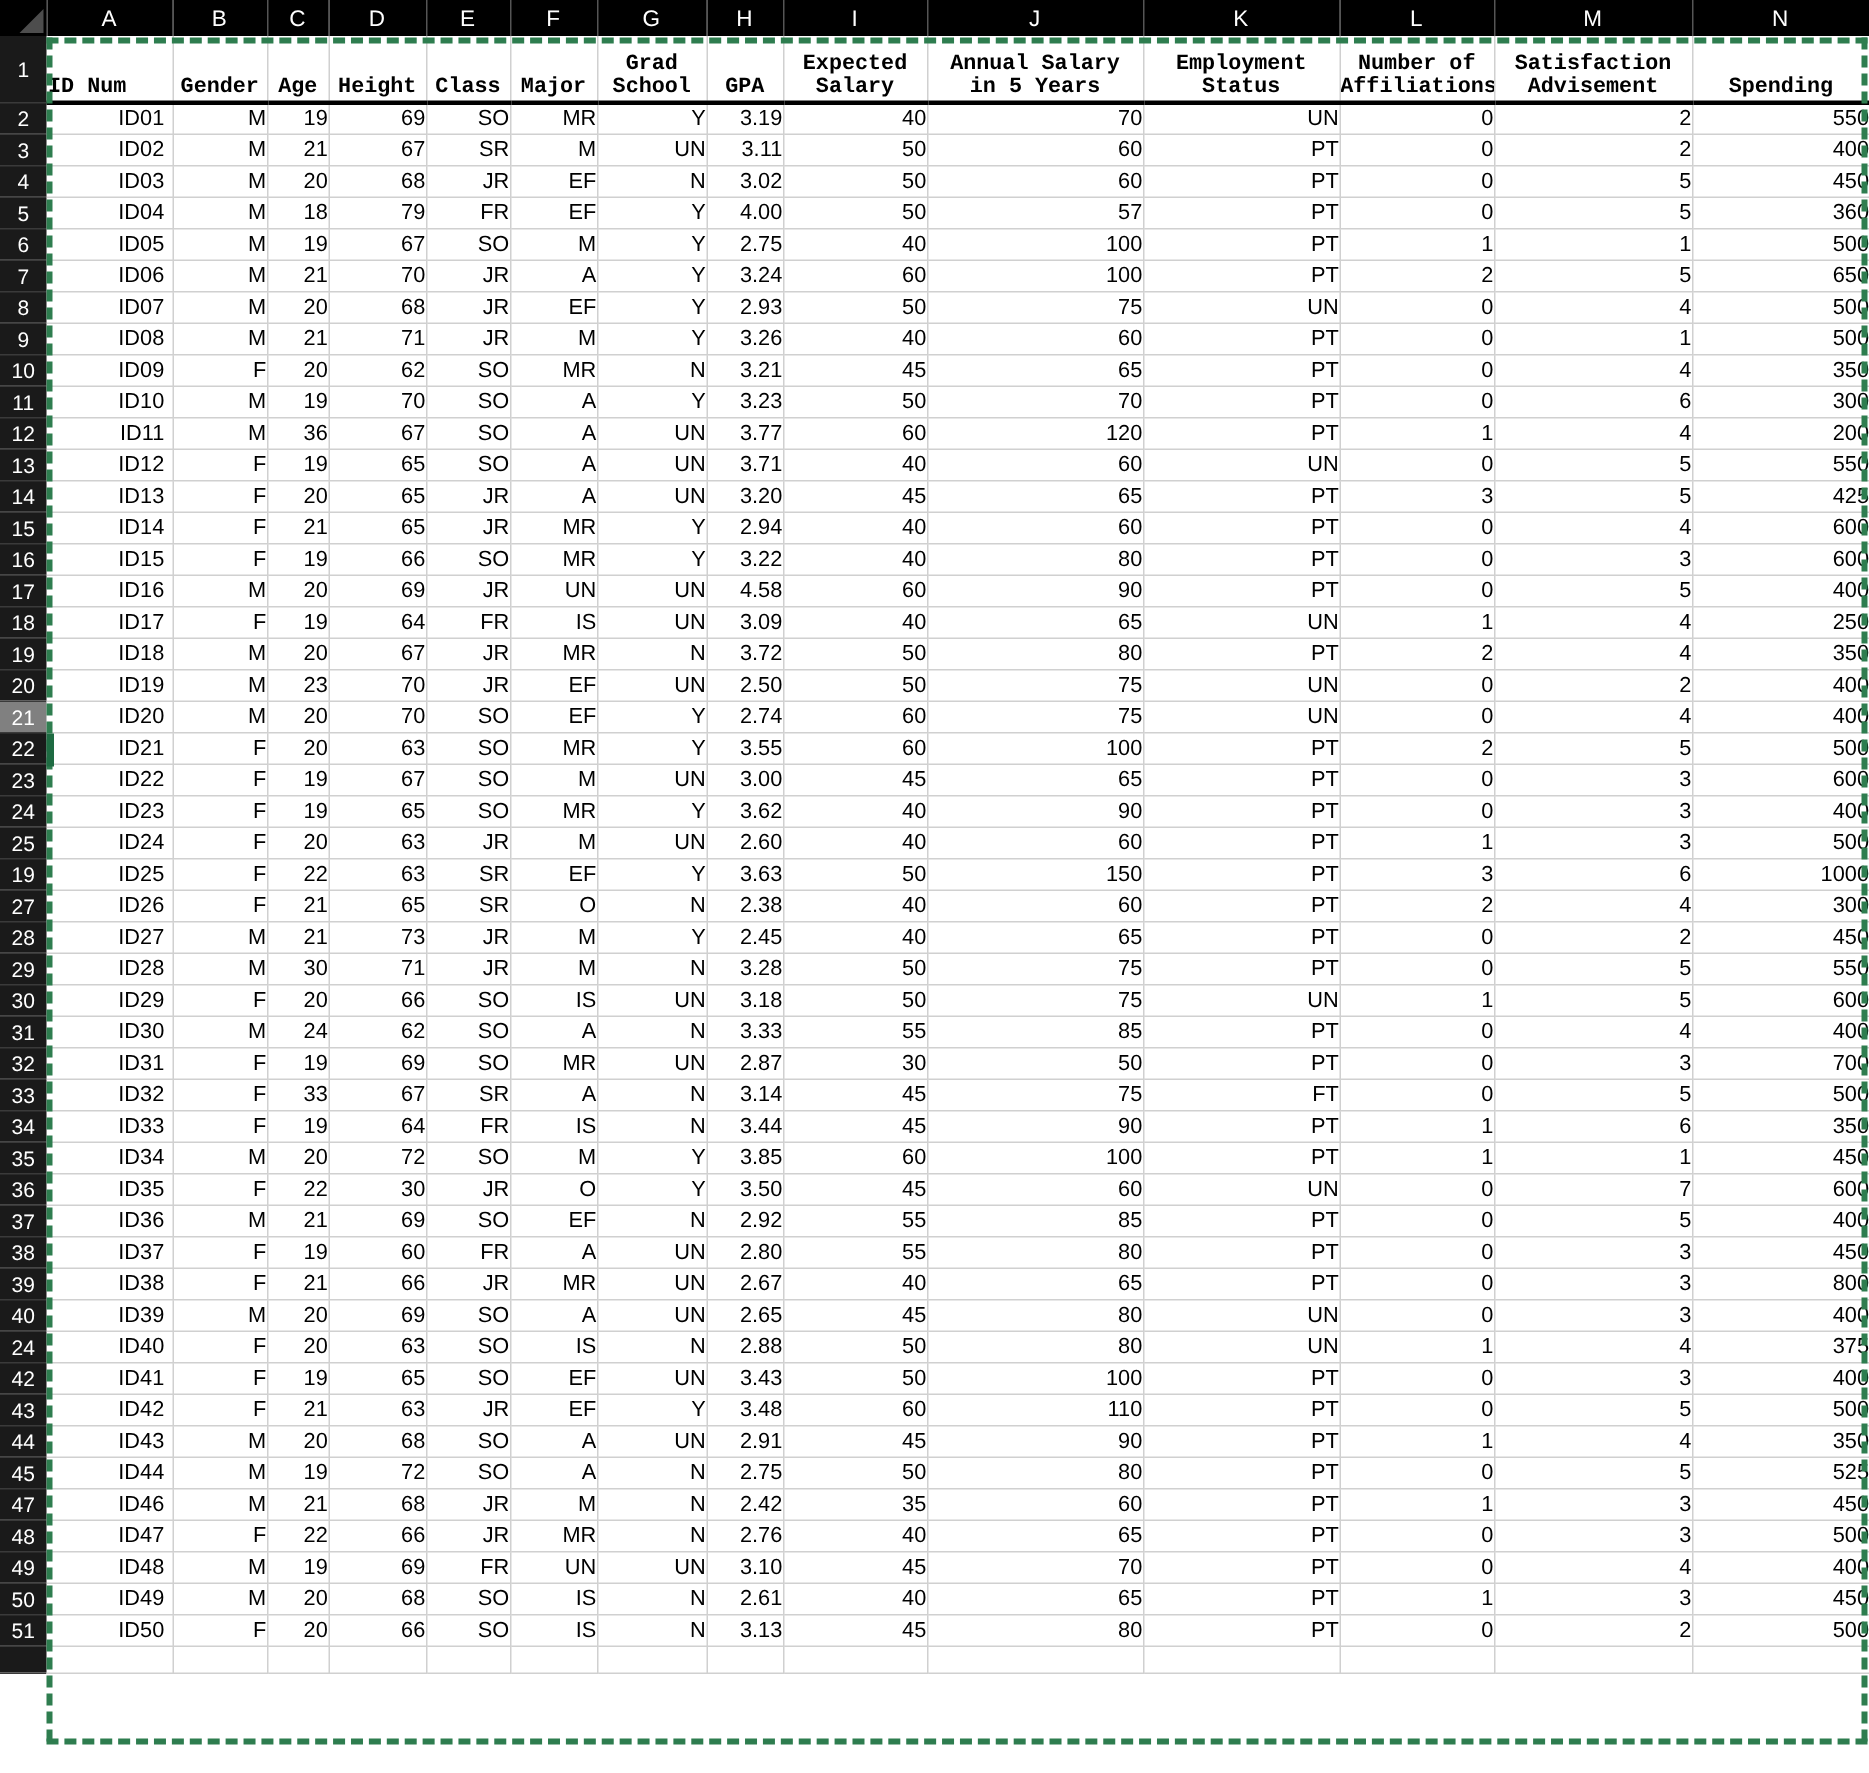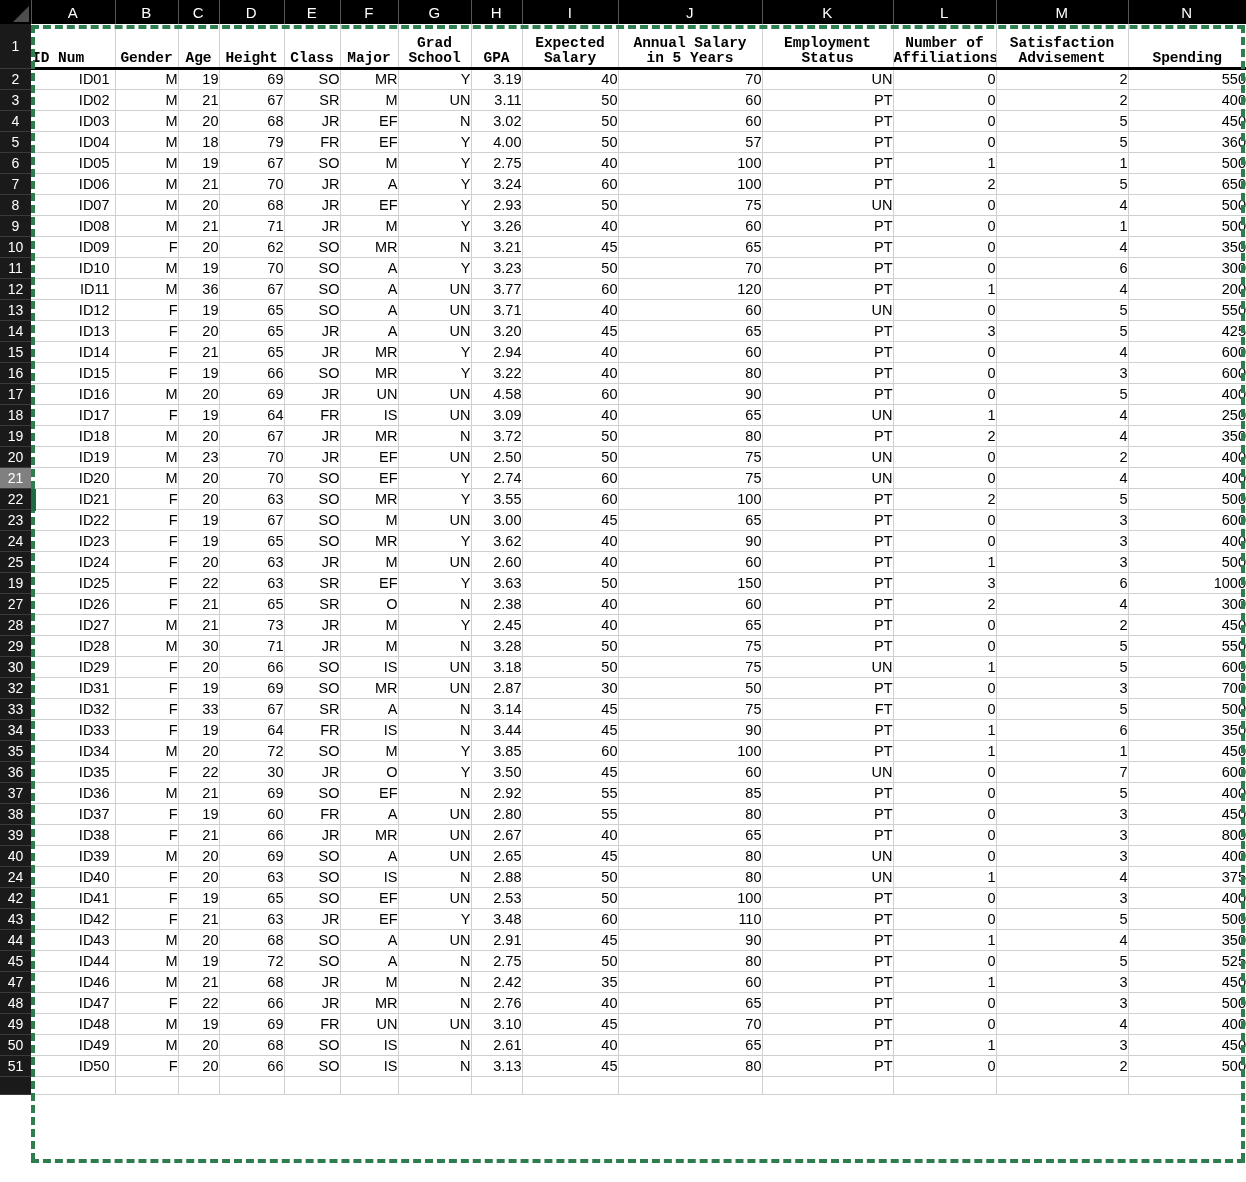--- a/index.html
+++ b/index.html
@@ -733,20 +733,37 @@
           <td class="cell">UN</td>
           <td class="cell">3.18</td>
           <td class="cell">50</td>
           <td class="cell">75</td>
           <td class="cell">UN</td>
           <td class="cell">1</td>
           <td class="cell">5</td>
           <td class="cell last">600</td>
         </tr>
         <tr>
+          <td class="rownum">31</td>
+          <td class="cell first">ID30</td>
+          <td class="cell">M</td>
+          <td class="cell">24</td>
+          <td class="cell">62</td>
+          <td class="cell">SO</td>
+          <td class="cell">A</td>
+          <td class="cell">N</td>
+          <td class="cell">3.33</td>
+          <td class="cell">55</td>
+          <td class="cell">85</td>
+          <td class="cell">PT</td>
+          <td class="cell">0</td>
+          <td class="cell">4</td>
+          <td class="cell last">400</td>
+        </tr>
+        <tr>
           <td class="rownum">32</td>
           <td class="cell first">ID31</td>
           <td class="cell">F</td>
           <td class="cell">19</td>
           <td class="cell">69</td>
           <td class="cell">SO</td>
           <td class="cell">MR</td>
           <td class="cell">UN</td>
           <td class="cell">2.87</td>
           <td class="cell">30</td>
@@ -911,21 +928,21 @@
         </tr>
         <tr>
           <td class="rownum">42</td>
           <td class="cell first">ID41</td>
           <td class="cell">F</td>
           <td class="cell">19</td>
           <td class="cell">65</td>
           <td class="cell">SO</td>
           <td class="cell">EF</td>
           <td class="cell">UN</td>
-          <td class="cell">2.53</td>
+          <td class="cell">3.43</td>
           <td class="cell">50</td>
           <td class="cell">100</td>
           <td class="cell">PT</td>
           <td class="cell">0</td>
           <td class="cell">3</td>
           <td class="cell last">400</td>
         </tr>
         <tr>
           <td class="rownum">43</td>
           <td class="cell first">ID42</td>

